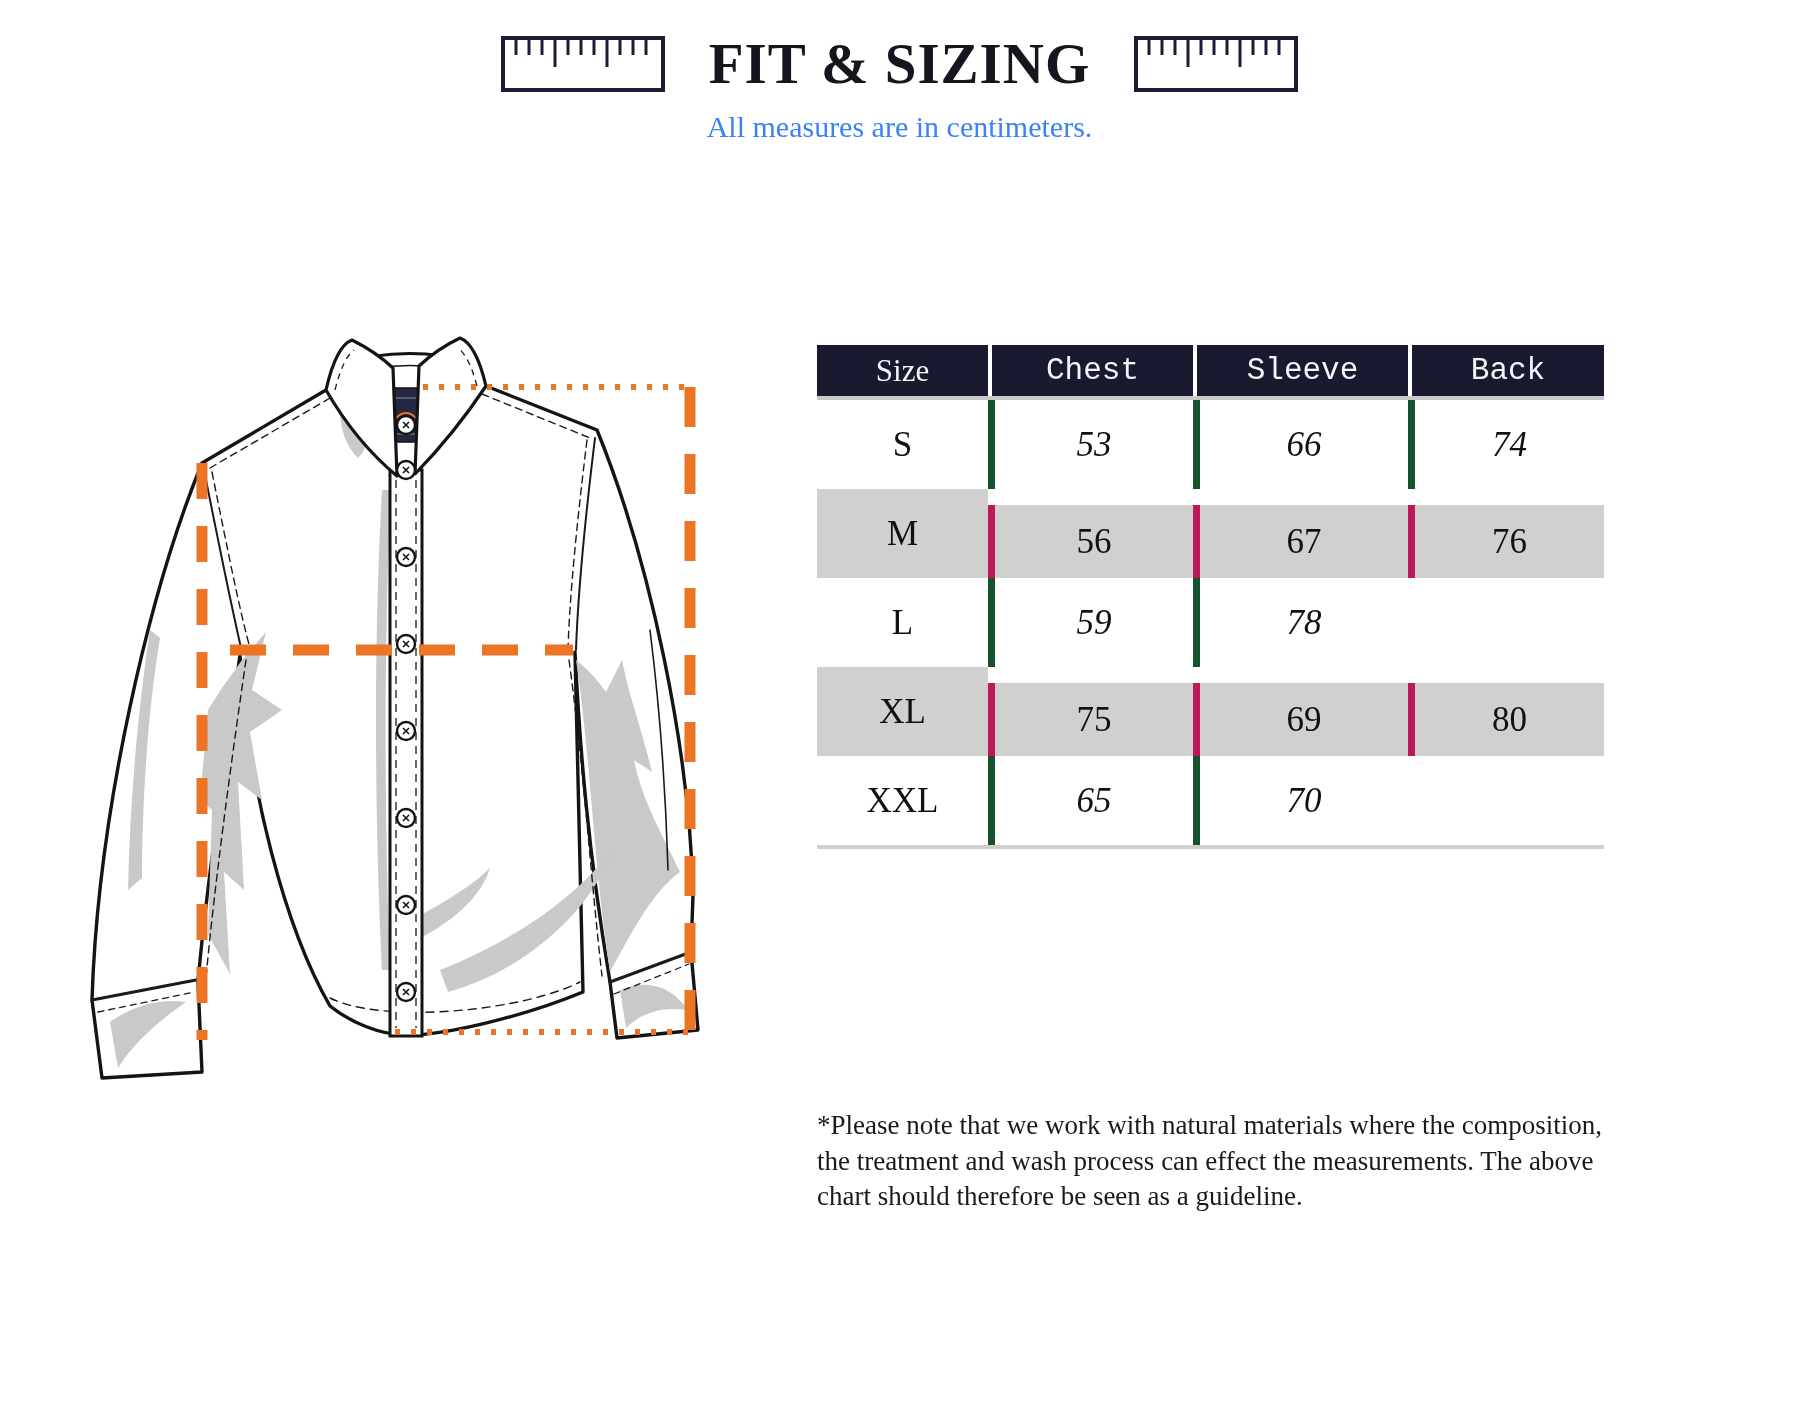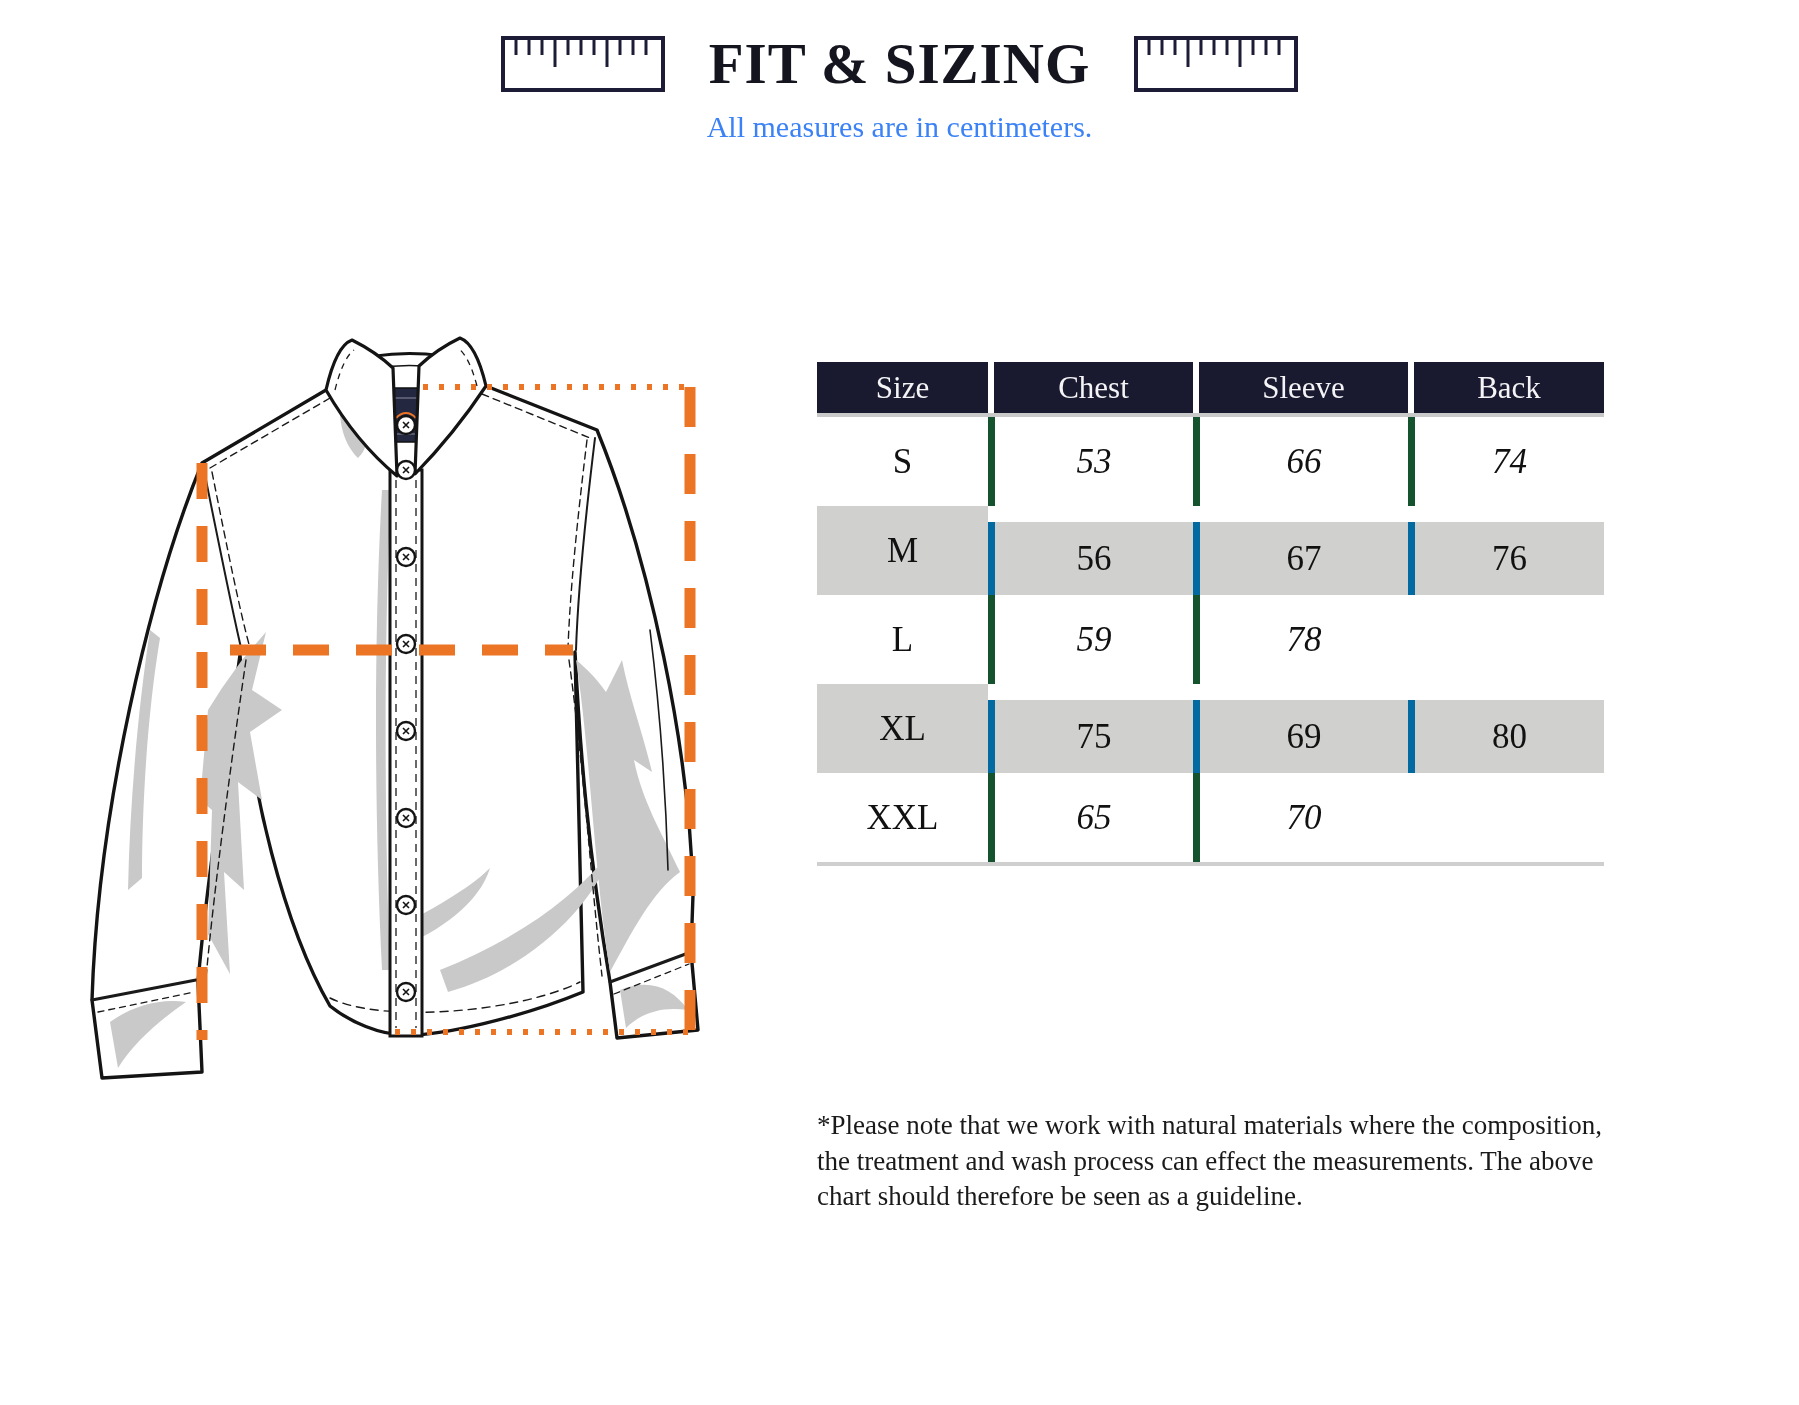--- a/index.html
+++ b/index.html
@@ -7,30 +7,30 @@
         font-family:"Liberation Serif", serif;color:#161616;}
   
   .hdr{position:absolute;left:0;top:34px;width:100%;display:flex;flex-direction:column;align-items:center;}
   .title-row{display:flex;align-items:center;gap:44px;}
   .page-title{margin:0;font-size:57px;font-weight:600;letter-spacing:1px;color:#15151f;line-height:1.05;}
   .ruler{display:block;}
   .subtitle{margin:16px 0 0 0;font-size:30px;color:#3b82f6;}
   
   .shirt-wrap{position:absolute;left:90px;top:330px;width:760px;height:920px;}
   
-  .size-table{position:absolute;left:817px;top:362px;width:787px;}
+  .size-table{position:absolute;left:817px;top:345px;width:787px;}
   .t-head,.t-row{display:grid;grid-template-columns:171px 205px 215px 196px;box-sizing:border-box;}
   .t-head{height:55px;background:#191930;border-bottom:4px solid #c9c9c9;}
   .th{display:flex;align-items:center;justify-content:center;color:#f4f4f7;font-size:31px;box-sizing:border-box;}
-  .t-head .th:not(:first-child){border-left:6px solid #ffffff;}
+  .t-head .th:not(:first-child){border-left:4px solid #ffffff;font-family:Liberation Mono, monospace;}
   .t-row{height:89px;}
   .td{display:flex;align-items:center;justify-content:center;font-size:35px;color:#111;box-sizing:border-box;}
   .row-white .td:not(:first-child){border-left:7px solid #14532d;font-style:italic;}
   .row-gray .td{background:#d0d0cf;}
-  .row-gray .td:not(:first-child){border-left:7px solid #0369a1;margin-top:16px;}
+  .row-gray .td:not(:first-child){border-left:7px solid #be185d;margin-top:16px;}
   .t-bottom{height:4px;background:#cfcfcf;}
   
   .footnote{position:absolute;left:817px;top:1108px;width:800px;margin:0;
             font-size:27px;line-height:1.32;color:#1a1a1a;}
 </style>
 </head>
 <body>
 
 <div class="page">
 

